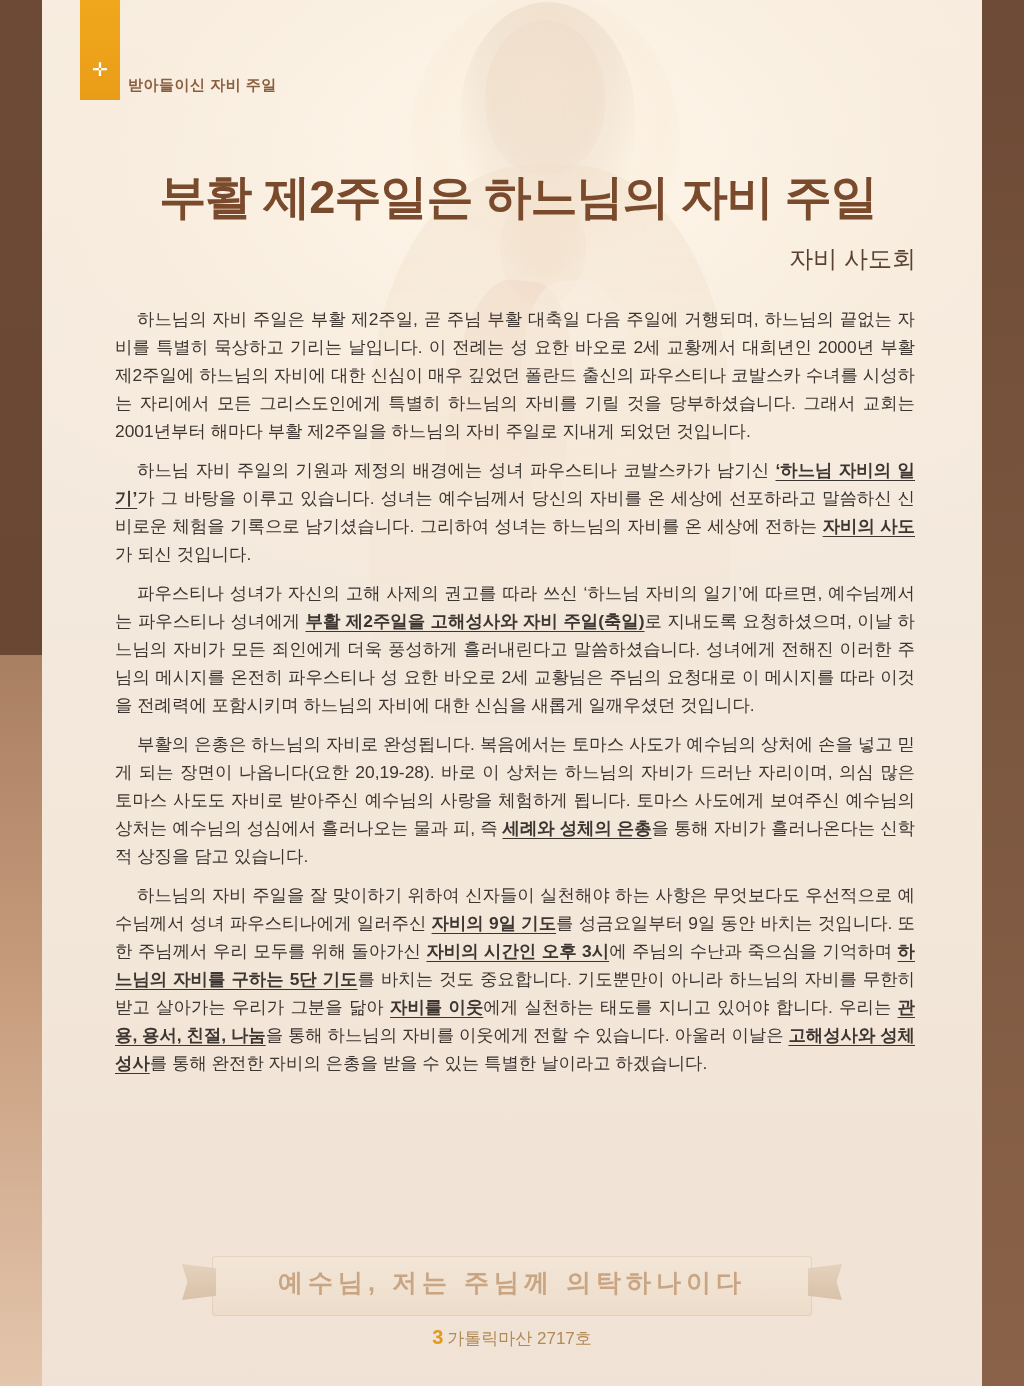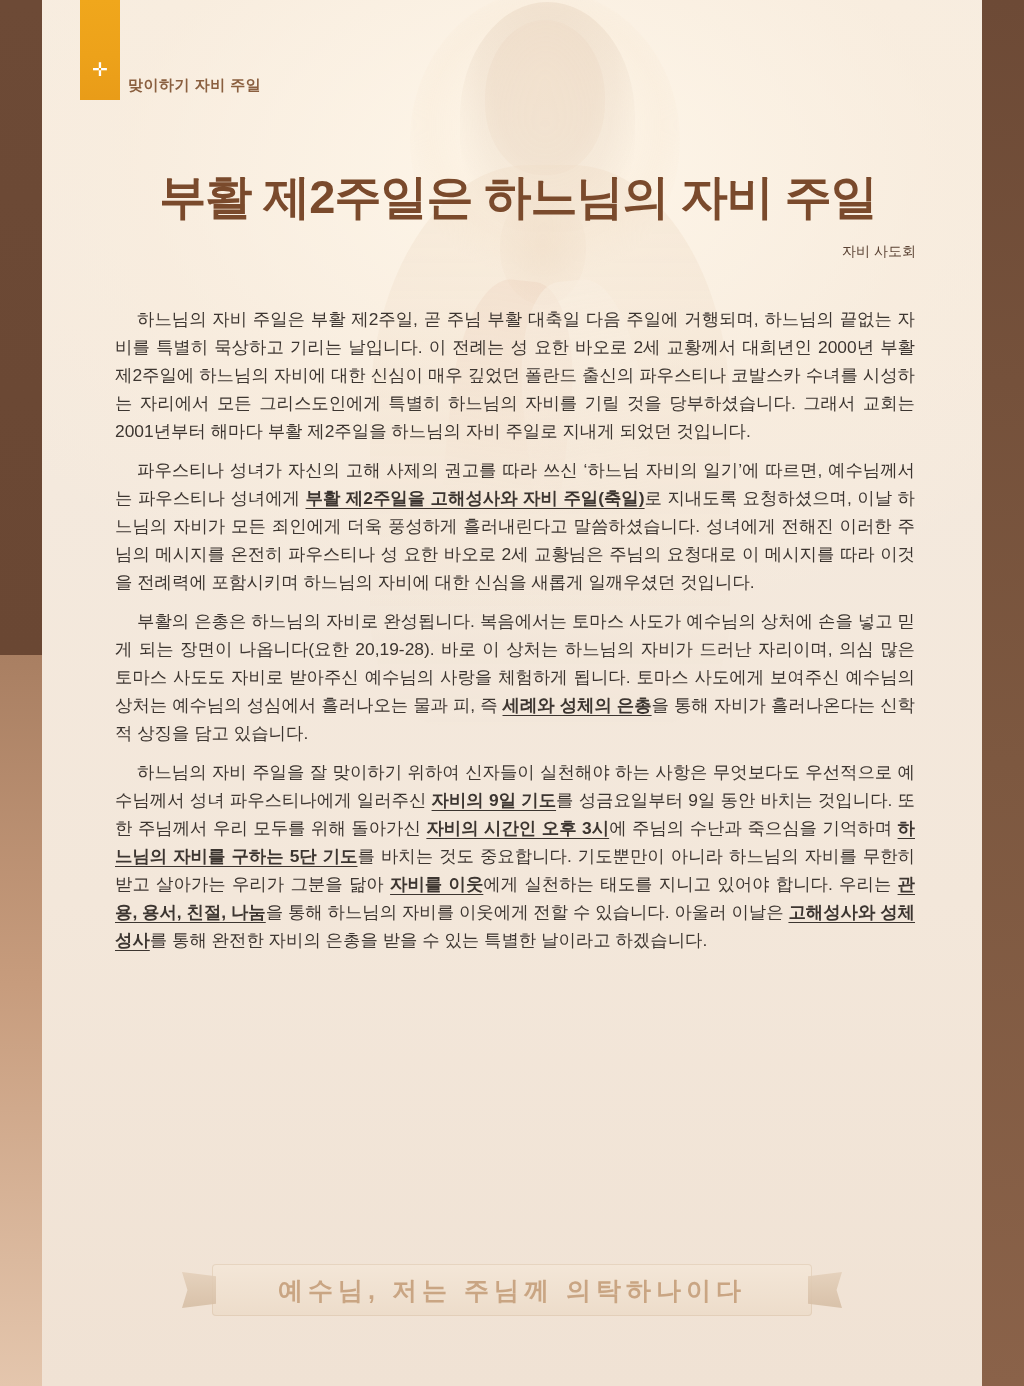--- a/index.html
+++ b/index.html
@@ -148,21 +148,21 @@
     font-weight: bold;
     letter-spacing: -1px;
     color: #7a4a2c;
     margin-left: 12px;
   }
 
   .byline {
     position: absolute;
     right: 108px;
     top: 243px;
-    font-size: 14px;
+    font-size: 24px;
     color: #5a4233;
   }
 
   .body {
     position: absolute;
     left: 115px;
     top: 305px;
     width: 800px;
     color: #3c3530;
     font-size: 17.4px;
@@ -179,21 +179,21 @@
     text-decoration: underline;
     text-underline-offset: 4px;
   }
 
   
   .ribbon {
     position: absolute;
     left: 212px;
     bottom: 70px;
     width: 600px;
-    height: 52px;
+    height: 60px;
     background: linear-gradient(180deg, rgba(244,231,216,0.85) 0%, rgba(236,219,200,0.85) 100%);
     border-radius: 4px;
     box-shadow: 0 0 0 1px rgba(215,190,165,0.45) inset;
   }
   .ribbon:before, .ribbon:after {
     content: "";
     position: absolute;
     top: 8px;
     width: 34px;
     height: 36px;
@@ -247,31 +247,35 @@
   </div>
 
   <div class="left-bar"></div>
   <div class="left-bar-lower"></div>
   <div class="right-bar"></div>
 
   <div class="header-tab">
     <span class="cross">✛</span>
   </div>
 
-  <div class="kicker">맞이하기 자비 주일</div>
+  <div class="kicker">받아들이신 자비 주일</div>
 
   <h1 class="title">부활 제2주일은 하느님의 자비 주일</h1>
 
   <div class="byline">자비 사도회</div>
 
   <div class="body">
       <p><span>하느님의 자비 주일은 부활 제2주일, 곧 주님 부활 대축일 다음 주일에 거행되며, 하느님의 끝없는 자비를 특별히 묵상하고 기리는 날입니다. 이 전례는 성 요한 바오로 2세 교황께서 대희년인 2000년 부활 제2주일에 하느님의 자비에 대한 신심이 매우 깊었던 폴란드 출신의 파우스티나 코발스카 수녀를 시성하는 자리에서 모든 그리스도인에게 특별히 하느님의 자비를 기릴 것을 당부하셨습니다. 그래서 교회는 2001년부터 해마다 부활 제2주일을 하느님의 자비 주일로 지내게 되었던 것입니다.</span></p>
+      <p><span>하느님 자비 주일의 기원과 제정의 배경에는 성녀 파우스티나 코발스카가 남기신 </span><span class="bu">‘하느님 자비의 일기’</span><span>가 그 바탕을 이루고 있습니다. 성녀는 예수님께서 당신의 자비를 온 세상에 선포하라고 말씀하신 신비로운 체험을 기록으로 남기셨습니다. 그리하여 성녀는 하느님의 자비를 온 세상에 전하는 </span><span class="bu">자비의 사도</span><span>가 되신 것입니다.</span></p>
       <p><span>파우스티나 성녀가 자신의 고해 사제의 권고를 따라 쓰신 ‘하느님 자비의 일기’에 따르면, 예수님께서는 파우스티나 성녀에게 </span><span class="bu">부활 제2주일을 고해성사와 자비 주일(축일)</span><span>로 지내도록 요청하셨으며, 이날 하느님의 자비가 모든 죄인에게 더욱 풍성하게 흘러내린다고 말씀하셨습니다. 성녀에게 전해진 이러한 주님의 메시지를 온전히 파우스티나 성 요한 바오로 2세 교황님은 주님의 요청대로 이 메시지를 따라 이것을 전례력에 포함시키며 하느님의 자비에 대한 신심을 새롭게 일깨우셨던 것입니다.</span></p>
       <p><span>부활의 은총은 하느님의 자비로 완성됩니다. 복음에서는 토마스 사도가 예수님의 상처에 손을 넣고 믿게 되는 장면이 나옵니다(요한 20,19-28). 바로 이 상처는 하느님의 자비가 드러난 자리이며, 의심 많은 토마스 사도도 자비로 받아주신 예수님의 사랑을 체험하게 됩니다. 토마스 사도에게 보여주신 예수님의 상처는 예수님의 성심에서 흘러나오는 물과 피, 즉 </span><span class="bu">세례와 성체의 은총</span><span>을 통해 자비가 흘러나온다는 신학적 상징을 담고 있습니다.</span></p>
       <p><span>하느님의 자비 주일을 잘 맞이하기 위하여 신자들이 실천해야 하는 사항은 무엇보다도 우선적으로 예수님께서 성녀 파우스티나에게 일러주신 </span><span class="bu">자비의 9일 기도</span><span>를 성금요일부터 9일 동안 바치는 것입니다. 또한 주님께서 우리 모두를 위해 돌아가신 </span><span class="bu">자비의 시간인 오후 3시</span><span>에 주님의 수난과 죽으심을 기억하며 </span><span class="bu">하느님의 자비를 구하는 5단 기도</span><span>를 바치는 것도 중요합니다. 기도뿐만이 아니라 하느님의 자비를 무한히 받고 살아가는 우리가 그분을 닮아 </span><span class="bu">자비를 이웃</span><span>에게 실천하는 태도를 지니고 있어야 합니다. 우리는 </span><span class="bu">관용, 용서, 친절, 나눔</span><span>을 통해 하느님의 자비를 이웃에게 전할 수 있습니다. 아울러 이날은 </span><span class="bu">고해성사와 성체성사</span><span>를 통해 완전한 자비의 은총을 받을 수 있는 특별한 날이라고 하겠습니다.</span></p>
     </div>
 
   <div class="ribbon">
     <div class="ribbon-text">예수님, 저는 주님께 의탁하나이다</div>
   </div>
 
+  <div class="footer">
+    <span class="pagenum">3</span><span class="journal">가톨릭마산 2717호</span>
+  </div>
 
 </div>
 
 </body></html>

